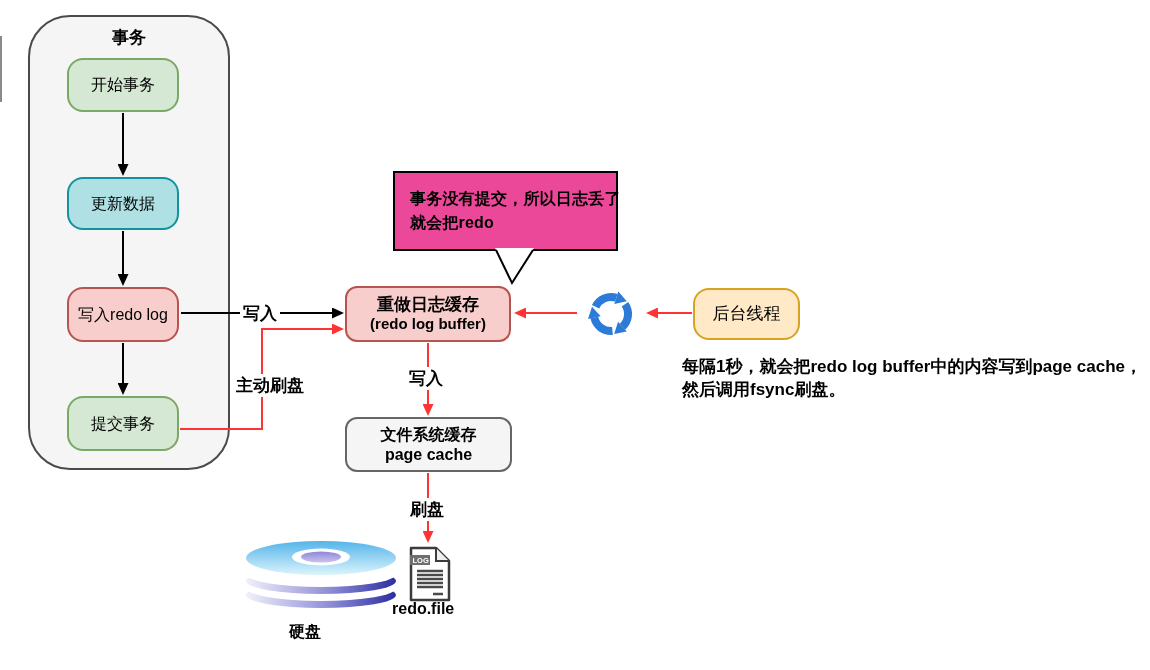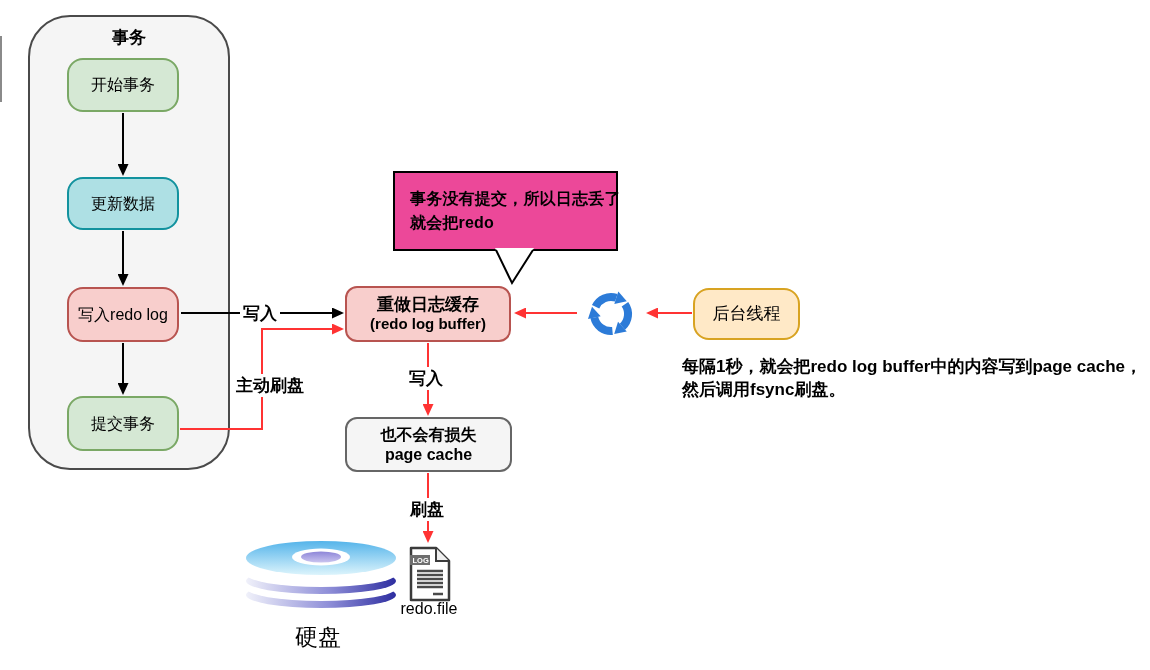--- a/index.html
+++ b/index.html
@@ -44,21 +44,21 @@
     background:#ec4899; border:2px solid #000; z-index:1;
     display:flex; flex-direction:column; justify-content:center;
     padding-left:15px; font-weight:bold; font-size:16px; line-height:24px;
     letter-spacing:0.2px; white-space:nowrap;
   }
 
   .edge-label {
     position:absolute; z-index:6; background:#fff; padding:0 3px;
     font-weight:bold; font-size:17px; white-space:nowrap;
   }
-  .caption { position:absolute; z-index:6; font-weight:normal; text-align:center; }
+  .caption { position:absolute; z-index:6; font-weight:bold; text-align:left; }
 
   .note {
     position:absolute; left:682px; top:355px; width:470px; z-index:1;
     font-weight:bold; font-size:17px; line-height:23px; white-space:nowrap;
   }
 
   .overlay { position:absolute; left:0; top:0; z-index:5; pointer-events:none; }
   .icon-svg { position:absolute; z-index:2; }
   .edge-sliver { position:absolute; left:0; top:36px; width:2px; height:66px;
     background:#8a8a8a; z-index:0; }
@@ -91,21 +91,21 @@
     <span class="l1">重做日志缓存</span>
     <span class="l2">(redo log buffer)</span>
   </div>
 
   <div class="callout">
     <span>事务没有提交，所以日志丢了</span>
     <span>就会把redo</span>
   </div>
 
   <div class="box gray pagecache">
-    <span class="l1">也不会有损失</span>
+    <span class="l1">文件系统缓存</span>
     <span class="l2">page cache</span>
   </div>
 
   <div class="box backend">
     <span>后台线程</span>
   </div>
 
   <div class="note">
     <div>每隔1秒，就会把redo log buffer中的内容写到page cache，</div>
     <div>然后调用fsync刷盘。</div>
@@ -142,21 +142,21 @@
       </linearGradient>
     </defs>
     <ellipse cx="78" cy="59" rx="75" ry="13" fill="url(#gBand)"></ellipse>
     <ellipse cx="78" cy="52" rx="75" ry="13" fill="#fff"></ellipse>
     <ellipse cx="78" cy="45" rx="75" ry="13" fill="url(#gBand)"></ellipse>
     <ellipse cx="78" cy="38" rx="75" ry="13" fill="#fff"></ellipse>
     <ellipse cx="78" cy="22" rx="75" ry="17" fill="url(#gTop)"></ellipse>
     <ellipse cx="78" cy="21" rx="29" ry="8.5" fill="#fff"></ellipse>
     <ellipse cx="78" cy="21" rx="20" ry="5.5" fill="url(#gHole)"></ellipse>
   </svg>
-  <div class="caption" style="left:289px;top:622px;width:58px;font-size:23px;">硬盘</div>
+  <div class="caption" style="left:289px;top:622px;width:58px;font-size:16px;">硬盘</div>
 
   <svg class="icon-svg" style="left:409px;top:546px;" width="42" height="56" viewBox="0 0 42 56">
     <path d="M2,2 H27 L40,15 V54 H2 Z" fill="#fff" stroke="#3b3b3b" stroke-width="2.5" stroke-linejoin="round"></path>
     <path d="M27,2 V15 H40" fill="#efefef" stroke="#3b3b3b" stroke-width="2"></path>
     <rect x="1" y="9" width="20" height="10" fill="#6e6e6e"></rect>
     <text x="3.5" y="17" font-size="7.5" fill="#fff" font-weight="bold">LOG</text>
     <g stroke="#4a4a4a" stroke-width="2.5">
       <path d="M8,25 H34"></path>
         <path d="M8,29 H34"></path>
         <path d="M8,33 H34"></path>

